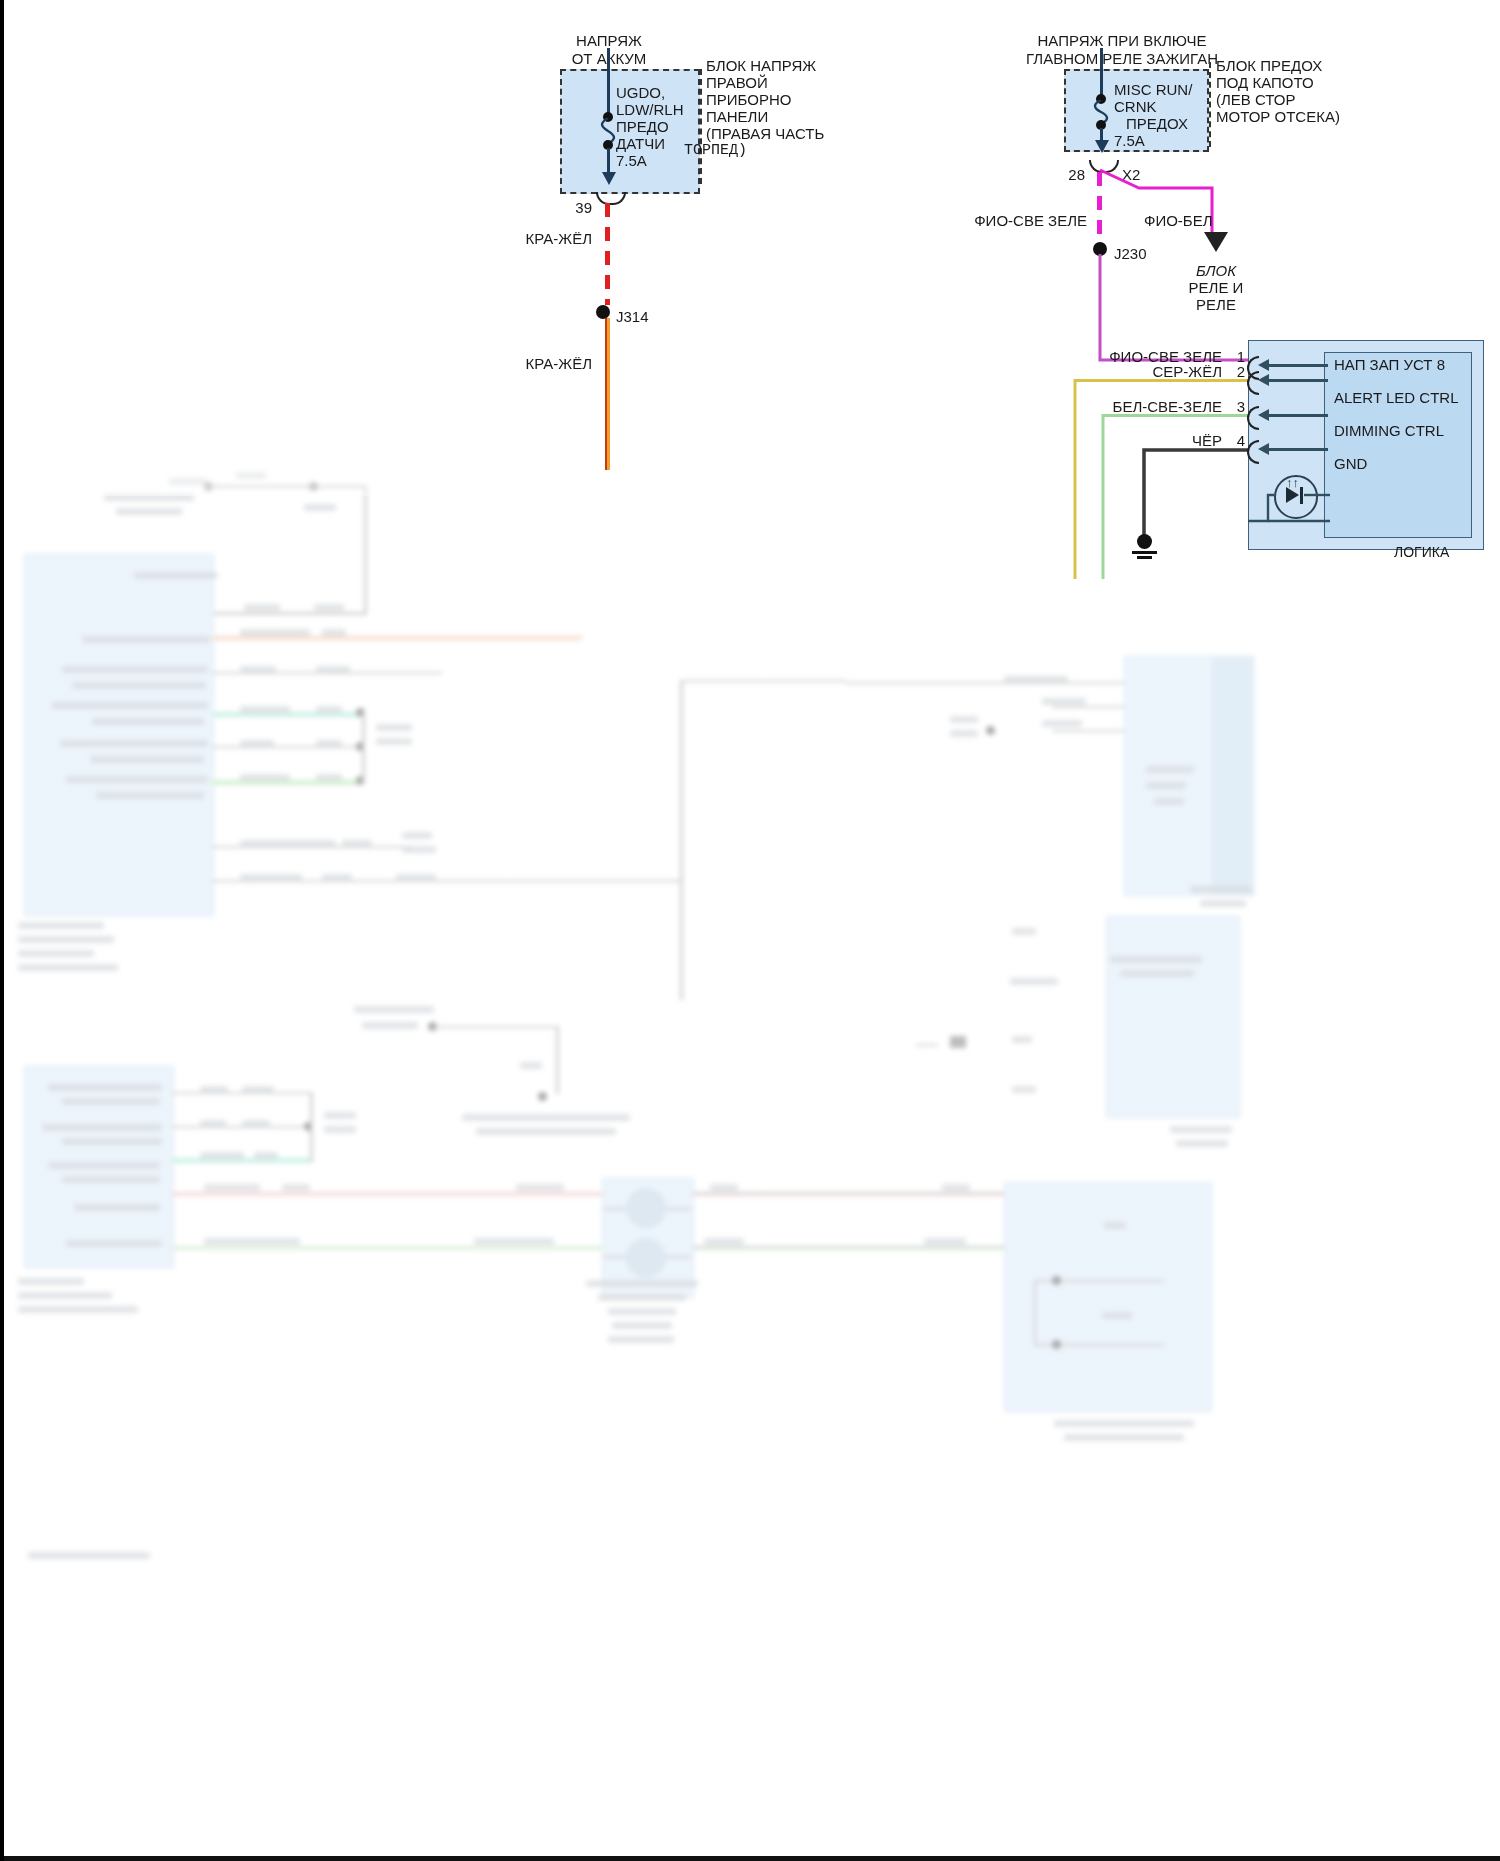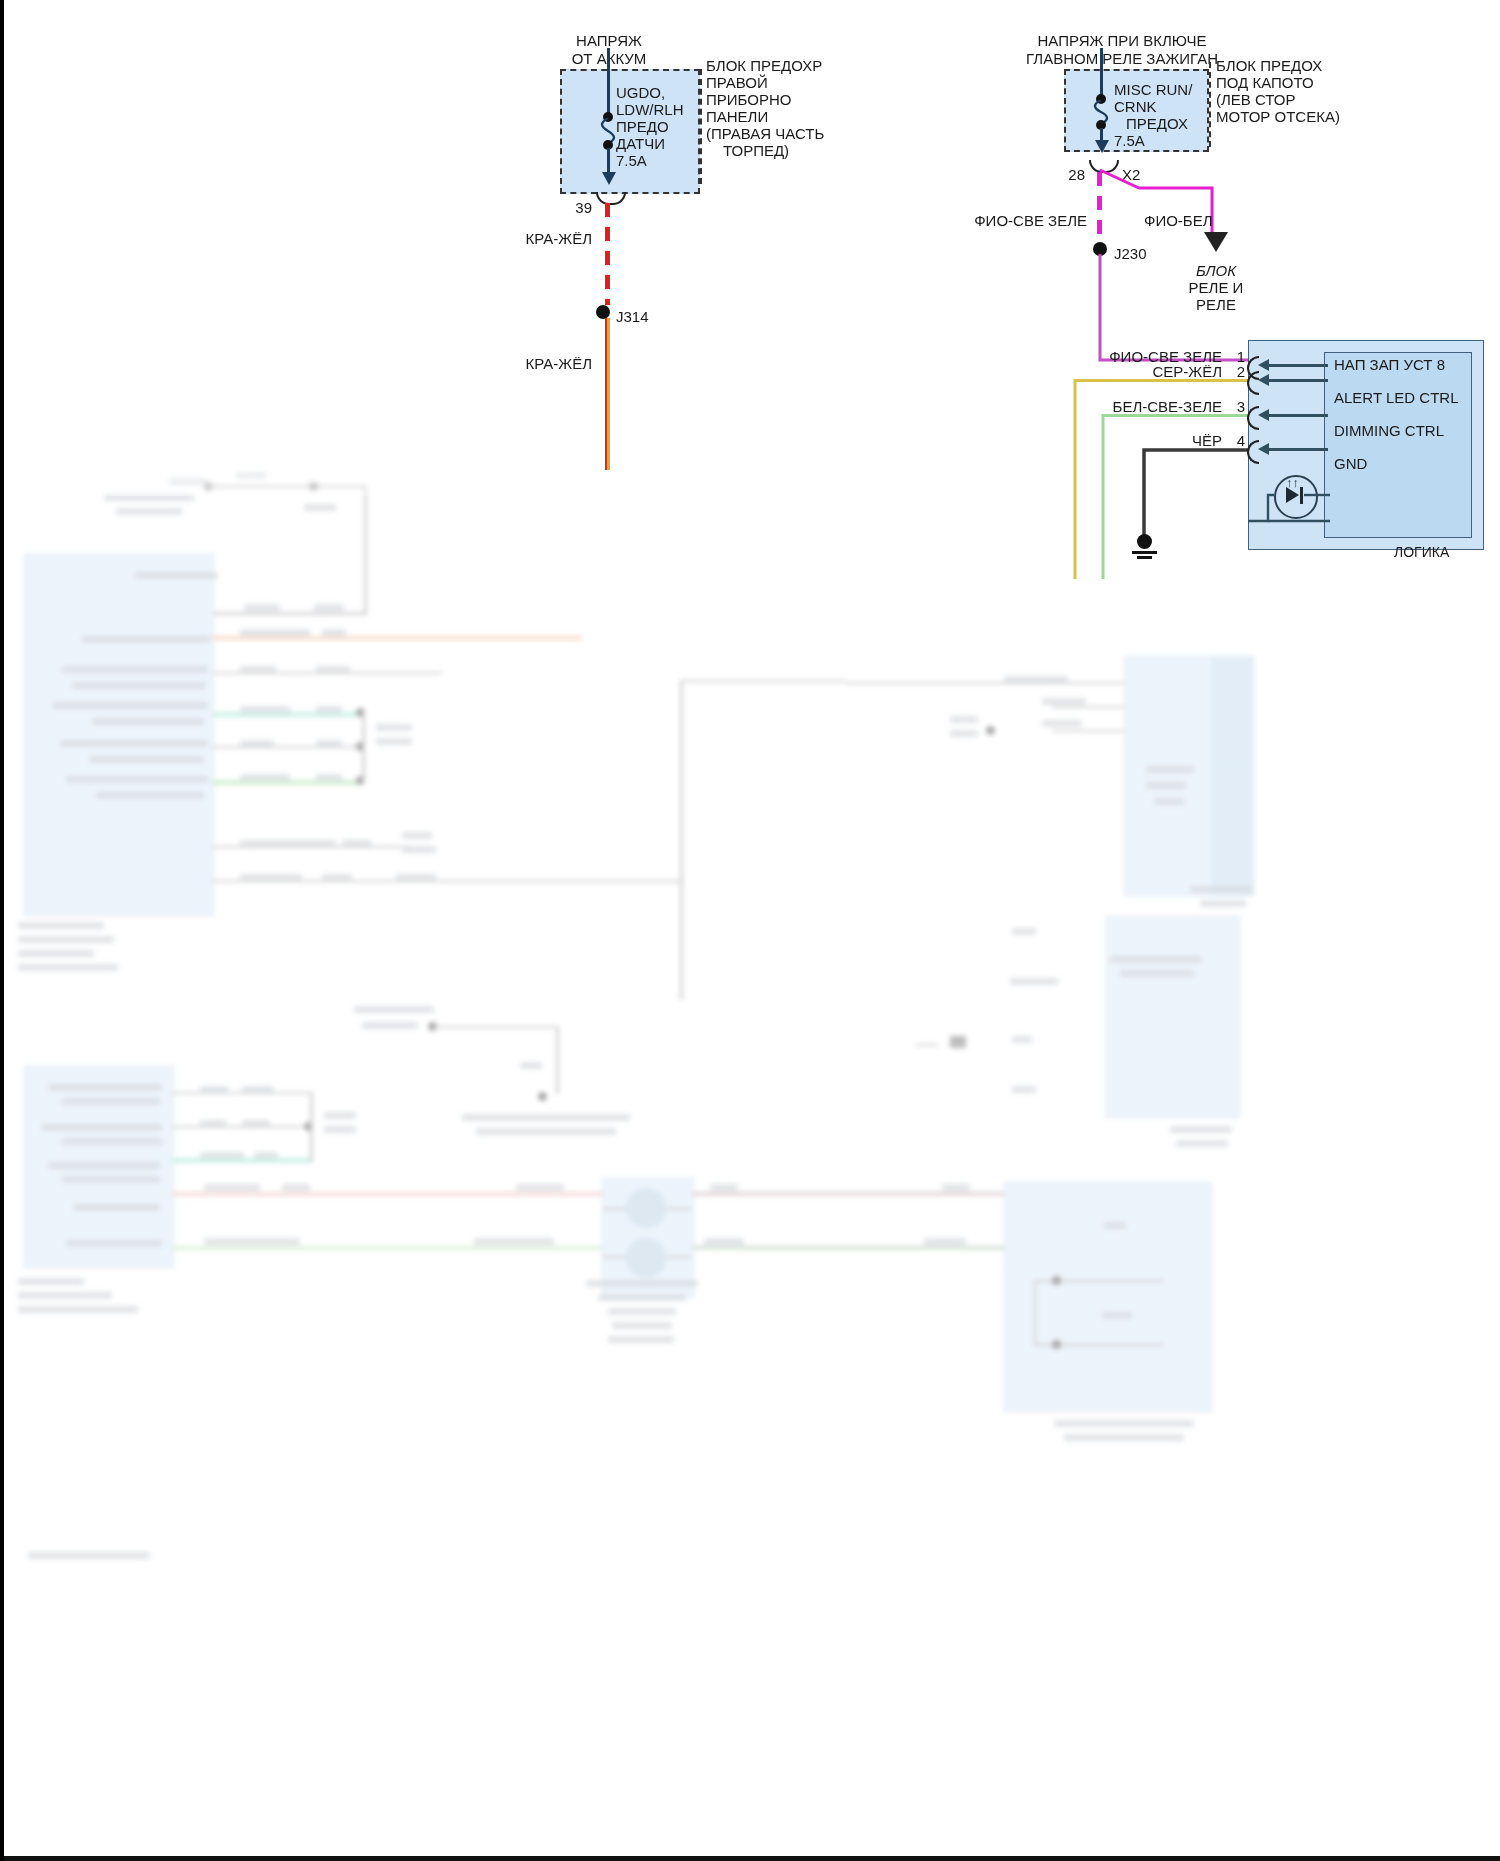--- a/index.html
+++ b/index.html
@@ -340,26 +340,26 @@
   <div class="wire wv" style="left:603px;top:148px;width:2.5px;height:32px;background:#1d3c5c;"></div>
   <div class="arw-d" style="left:598px;top:172px;border-top-color:#1d3c5c;"></div>
 
   <div class="txt" style="left:612px;top:84px;">UGDO,</div>
   <div class="txt" style="left:612px;top:101px;">LDW/RLH</div>
   <div class="txt" style="left:612px;top:118px;">ПРЕДО</div>
   <div class="txt" style="left:612px;top:135px;">ДАТЧИ</div>
   <div class="txt" style="left:612px;top:152px;">7.5A</div>
 
   <div class="abs" style="left:696px;top:69px;width:0;height:115px;border-left:2px dashed #333;"></div>
-  <div class="txt" style="left:702px;top:57px;">БЛОК ПРЕДОХР</div>
+  <div class="txt" style="left:702px;top:57px;">БЛОК НАПРЯЖ</div>
   <div class="txt" style="left:702px;top:74px;">ПРАВОЙ</div>
   <div class="txt" style="left:702px;top:91px;">ПРИБОРНО</div>
   <div class="txt" style="left:702px;top:108px;">ПАНЕЛИ</div>
   <div class="txt" style="left:702px;top:125px;">(ПРАВАЯ ЧАСТЬ</div>
-  <div class="txt" style="left:719px;top:142px;">ТОРПЕД)</div>
+  <div class="txt" style="left:680px;top:142px;font-family:Liberation Mono, monospace;">ТОРПЕД)</div>
 
   <div class="recept" style="left:592px;top:192px;"></div>
   <div class="txt r" style="left:588px;top:199px;">39</div>
 
   <div class="dash-red" style="left:601px;top:203px;height:102px;"></div>
   <div class="txt r" style="left:588px;top:230px;">КРА-ЖЁЛ</div>
 
   <div class="dot" style="left:592px;top:305px;width:14px;height:14px;"></div>
   <div class="txt" style="left:612px;top:308px;">J314</div>
 

